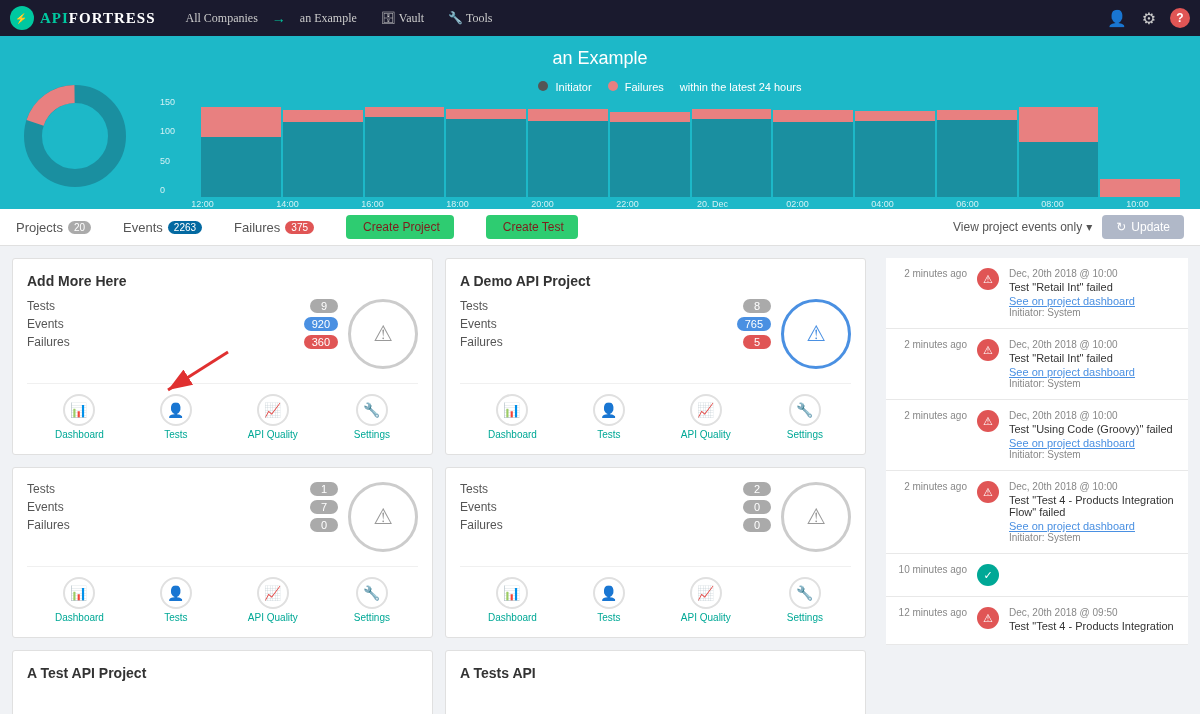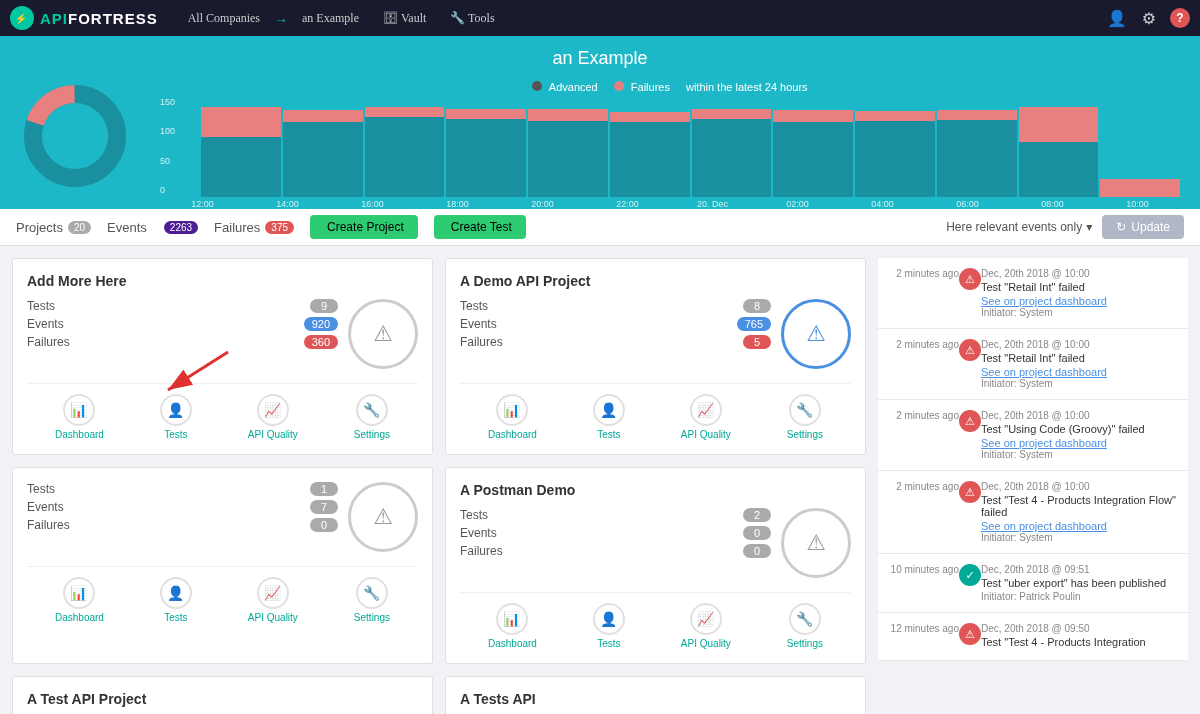--- a/index.html
+++ b/index.html
@@ -20,21 +20,21 @@
       margin-right: 20px;
     }
     .logo-icon {
       width: 24px; height: 24px;
       background: #00c8a0;
       border-radius: 50%;
       display: flex; align-items: center; justify-content: center;
       color: white; font-weight: bold; font-size: 10px;
       margin-right: 6px;
     }
-    .logo-text { color: white; font-weight: bold; font-size: 15px; letter-spacing: 1px; }
+    .logo-text { color: white; font-weight: bold; font-size: 15px; letter-spacing: 1px; font-family: Liberation Serif, serif; }
     .logo-text span { color: #00c8a0; }
     .nav-items { display: flex; align-items: center; gap: 4px; flex: 1; }
     .nav-item {
       color: #ccc; padding: 4px 10px; cursor: pointer; font-size: 12px;
       display: flex; align-items: center; gap: 4px; font-family: Liberation Serif, serif;
     }
     .nav-arrow { color: #00c8a0; font-size: 14px; }
     .nav-right { display: flex; align-items: center; gap: 14px; }
     .nav-icon { color: #ccc; cursor: pointer; font-size: 16px; }
 
@@ -100,43 +100,43 @@
 
     
     .sub-nav {
       background: white;
       display: flex;
       align-items: center;
       padding: 6px 16px;
       border-bottom: 1px solid #e0e0e0;
       gap: 16px;
     }
-    .sub-nav-tabs { display: flex; align-items: center; gap: 16px; flex: 1; }
+    .sub-nav-tabs { display: flex; align-items: center; gap: 32px; flex: 1; }
     .sub-tab {
       color: #555; cursor: pointer; font-size: 13px;
       display: flex; align-items: center; gap: 5px;
     }
     .tab-badge {
       background: #aaa;
       color: white;
       border-radius: 10px;
       padding: 1px 6px;
       font-size: 10px;
     }
-    .tab-badge.blue { background: #4c1d95; margin-left: 12px; }
+    .tab-badge.blue { background: #0369a1; }
     .tab-badge.red { background: #e05555; }
     .btn {
       padding: 5px 14px;
       border: none;
       border-radius: 4px;
       cursor: pointer;
       font-size: 12px;
       font-weight: 500;
     }
-    .btn-green { background: #2ecc71; color: #000000; padding-left: 17px; }
+    .btn-green { background: #2ecc71; color: #7f1d1d; padding-left: 17px; }
     .sub-nav-right { display: flex; align-items: center; gap: 10px; }
     .view-filter {
       font-size: 12px; color: #555; cursor: pointer;
       display: flex; align-items: center; gap: 4px;
     }
     .btn-update {
       background: #b0b8c8;
       color: white;
       padding: 5px 14px;
       border: none;
@@ -229,24 +229,26 @@
     
     .events-panel {
       width: 310px;
       flex-shrink: 0;
       display: flex;
       flex-direction: column;
       gap: 0;
     }
     .event-item {
       display: flex;
+      gap: 10px;
       padding: 10px 6px;
       border-bottom: 1px solid #e8e8e8;
       background: white;
       align-items: flex-start;
+      margin-left: 8px;
     }
     .event-time {
       font-size: 10px; color: #888;
       min-width: 75px;
       text-align: right;
     }
     .event-alert-icon {
       width: 22px; height: 22px;
       border-radius: 50%;
       flex-shrink: 0;
@@ -299,21 +301,21 @@
         <circle cx="55" cy="55" r="42" fill="none" stroke="#e88080" stroke-width="18" stroke-dasharray="52 212" stroke-dashoffset="53" transform="rotate(-90 55 55)"></circle>
 
         <circle cx="55" cy="55" r="28" fill="#1db8c8"></circle>
       </svg>
     </div>
 
     <div class="chart-right">
       <div class="chart-legend">
         <span>
           <span class="legend-dot" style="background:#555"></span>
-          <span>Advanced</span>
+          <span>Initiator</span>
         </span>
         <span>
           <span class="legend-dot" style="background:#e88080"></span>
           <span>Failures</span>
         </span>
         <span>within the latest 24 hours</span>
       </div>
 
       <div style="display:flex; gap:22px; align-items: stretch;">
         <div style="display:flex;flex-direction:column;justify-content:space-between;font-size:9px;color:rgba(255,255,255,0.8);padding-right:4px;height:100px;padding-bottom:2px;">
@@ -401,21 +403,21 @@
       Events <span class="tab-badge blue">2263</span>
     </span>
     <span class="sub-tab">
       Failures <span class="tab-badge red">375</span>
     </span>
     <button class="btn btn-green">Create Project</button>
     <button class="btn btn-green">Create Test</button>
   </div>
   <div class="sub-nav-right">
     <span class="view-filter">
-      <span>Here relevant events only</span>
+      <span>View project events only</span>
       <span>▾</span>
     </span>
     <button class="btn-update">
       <span>↻</span>
       <span>Update</span>
     </button>
   </div>
 </div>
 
 <div class="main-content">
@@ -541,21 +543,20 @@
           <span>API Quality</span>
         </div>
         <div class="card-action">
           <div class="action-icon-circle">🔧</div>
           <span>Settings</span>
         </div>
       </div>
     </div>
 
     <div class="project-card">
-      <div class="card-title">A Postman Demo</div>
       <div class="card-body">
         <div class="card-stats">
           <div class="stat-row">
               <span class="stat-label">Tests</span>
               <span class="stat-val">2</span>
             </div>
           <div class="stat-row">
               <span class="stat-label">Events</span>
               <span class="stat-val">0</span>
             </div>
@@ -639,25 +640,20 @@
         <div class="event-date">Dec, 20th 2018 @ 10:00</div>
         <div class="event-desc">Test "Test 4 - Products Integration Flow" failed</div>
         <div class="event-link">See on project dashboard</div>
         <div class="event-initiator">Initiator: System</div>
       </div>
     </div>
 
     <div class="event-item">
       <span class="event-time">10 minutes ago</span>
       <div class="event-alert-icon teal">✓</div>
-      <div class="event-content">
-        <div class="event-date">Dec, 20th 2018 @ 09:51</div>
-        <div class="event-desc">Test "uber export" has been published</div>
-        <div class="event-initiator">Initiator: Patrick Poulin</div>
-      </div>
     </div>
 
     <div class="event-item">
       <span class="event-time">12 minutes ago</span>
       <div class="event-alert-icon red">⚠</div>
       <div class="event-content">
         <div class="event-date">Dec, 20th 2018 @ 09:50</div>
         <div class="event-desc">Test "Test 4 - Products Integration</div>
       </div>
     </div>

